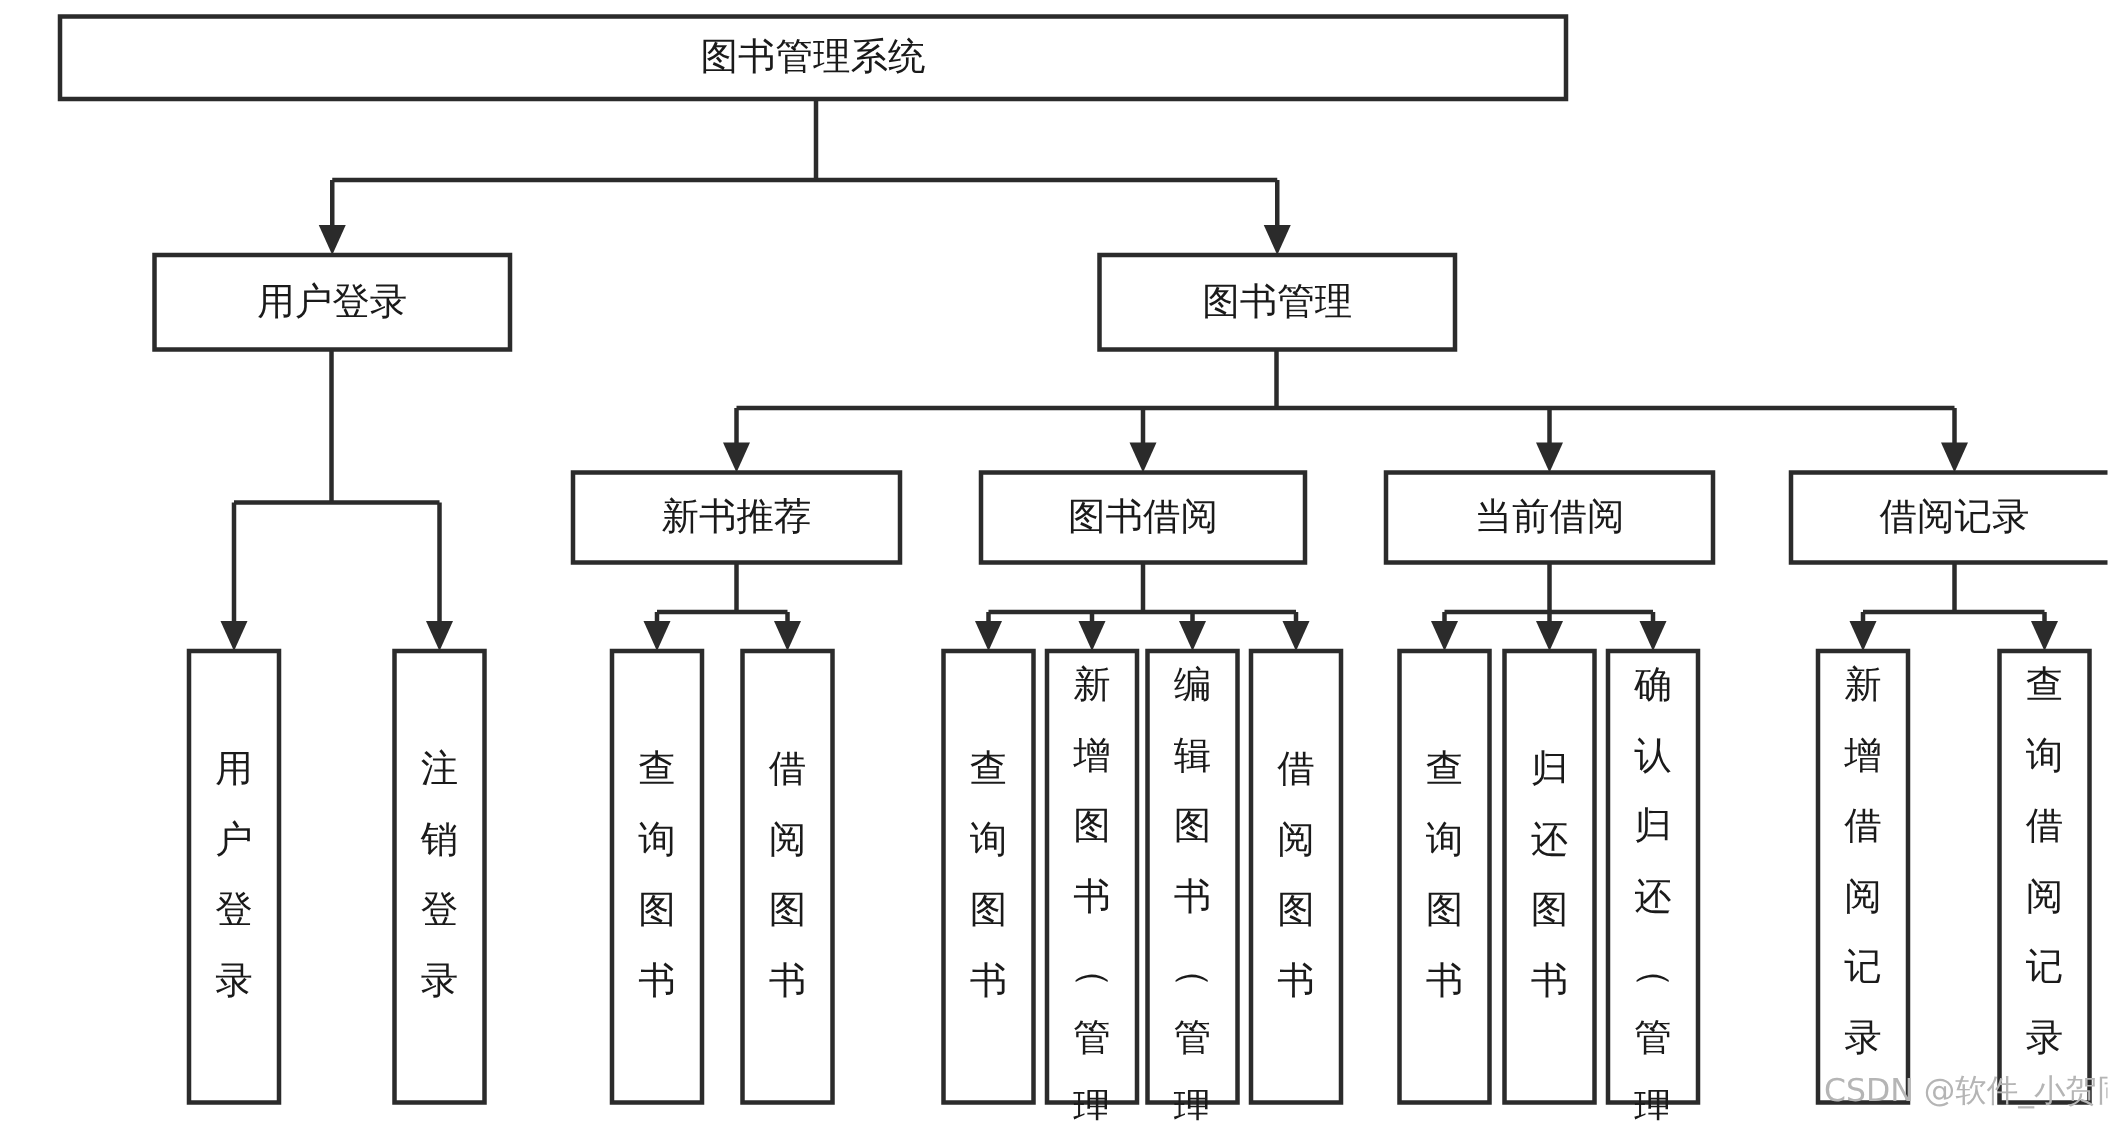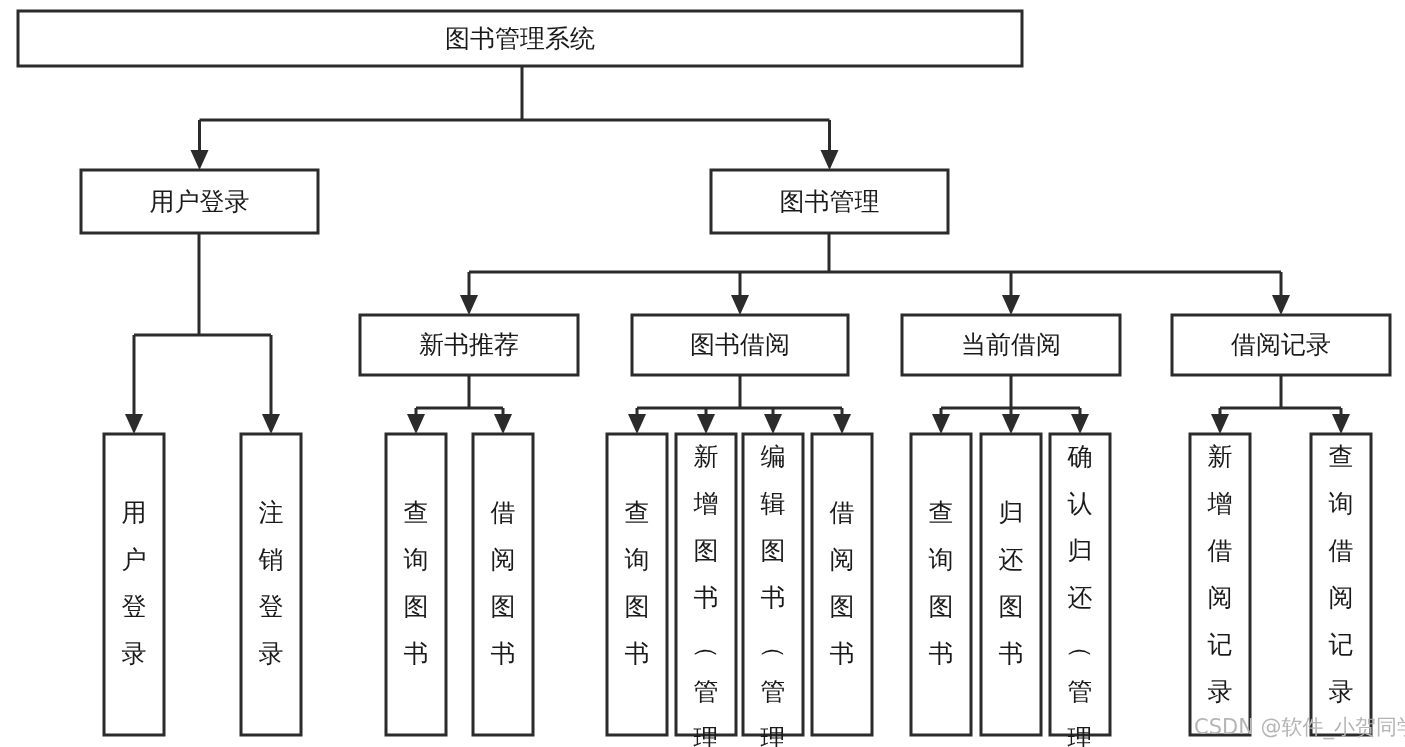--- a/index.html
+++ b/index.html
@@ -13,20 +13,21 @@
     width: 1405px;
     height: 747px;
     overflow: hidden;
     position: relative;
   }
   #diagram-root {
     position: relative;
     width: 1260px;
     height: 747px;
     background: #ffffff;
+    margin-left: 22px;
   }
   svg.diagram-canvas {
     display: block;
     width: 1405px;
     height: 747px;
   }
   .node-box {
     fill: #ffffff;
     stroke: #2b2b2b;
     stroke-width: 3;

